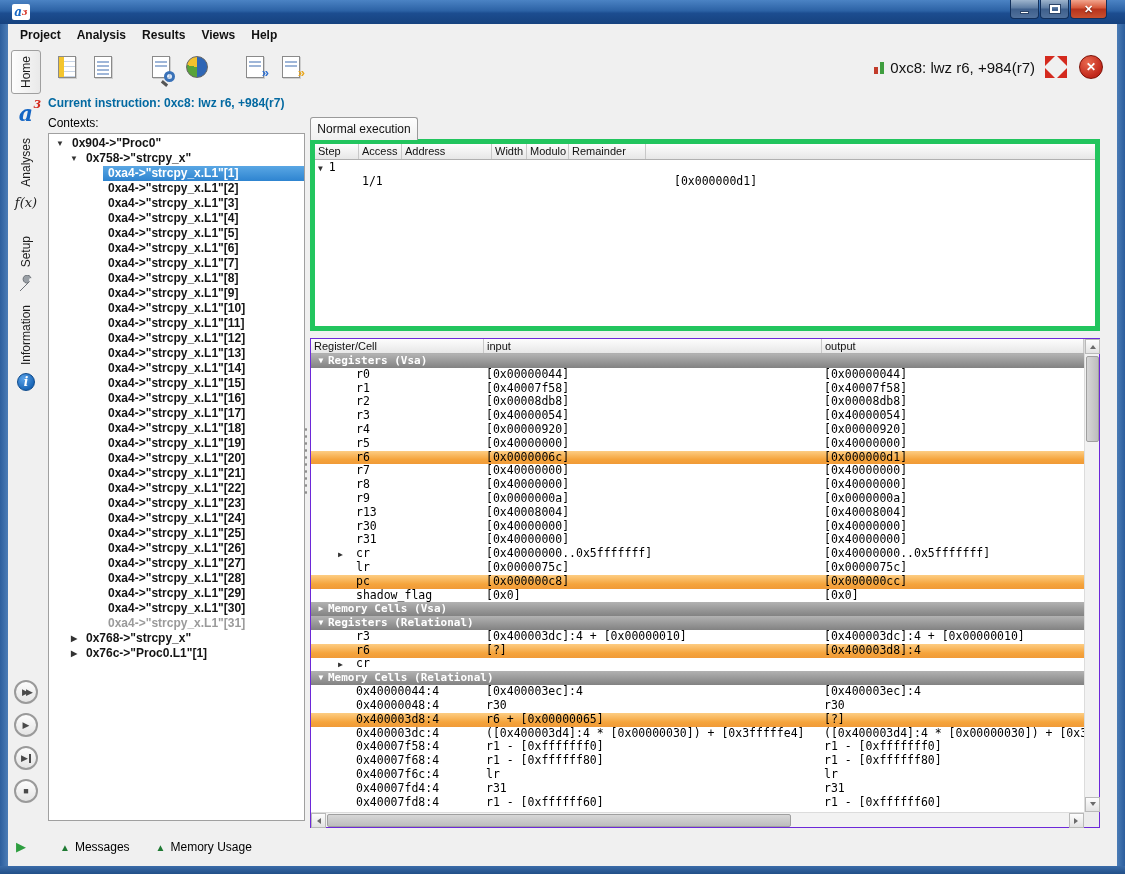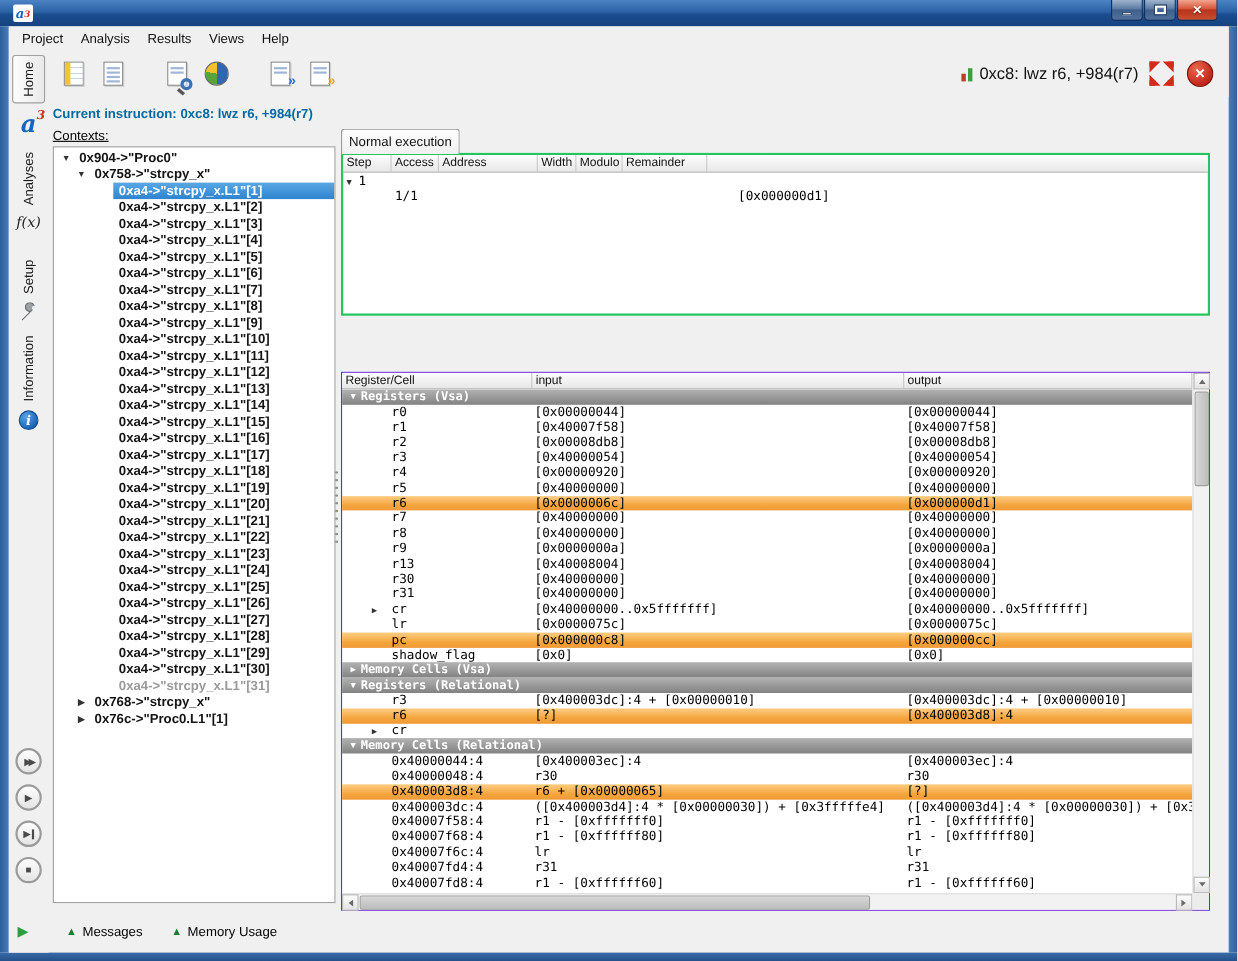--- a/index.html
+++ b/index.html
@@ -27,21 +27,21 @@
     display:flex; align-items:center; justify-content:center; margin-left:1px; }
   .win-btn.min, .win-btn.max { width:29px; }
   .win-btn.close { width:37px; background:linear-gradient(180deg,#f2a48d 0%,#d55638 45%,#b7331c 50%,#c9502f 100%); }
   .glyph-min { width:9px; height:3px; background:#fff; border:1px solid #2b4468; margin-top:6px; }
   .glyph-max { width:10px; height:8px; border:2px solid #fff; outline:1px solid #2b4468; }
   .glyph-close { color:#fff; font-size:11px; font-weight:bold; text-shadow:0 1px 1px #5e1206; }
 
   
   .menubar { position:absolute; left:8px; top:24px; width:1109px; height:22px; background:#f0f0f0;
     display:flex; align-items:center; padding-left:4px; }
-  .menu-item { padding:3px 8px; color:#111; }
+  .menu-item { padding:3px 8px; color:#111;font-weight:bold; }
 
   
   .toolbar { position:absolute; left:44px; top:46px; width:1073px; height:42px; background:#f0f0f0;
     display:flex; align-items:center; }
   .tb-icon { width:26px; height:26px; margin-left:10px; display:flex; align-items:center; justify-content:center; }
   .tb-gap { width:22px; }
   .tb-right { margin-left:auto; display:flex; align-items:center; margin-right:14px; }
   .instr-text { font-size:15px; color:#111; margin:0 10px 0 6px; white-space:nowrap; }
 
   
@@ -89,41 +89,41 @@
     display:flex; align-items:center; justify-content:center; border:1px solid #0d4a8c; }
 
   .transport { position:absolute; left:6px; top:634px; width:28px; }
   .t-btn { width:24px; height:24px; border-radius:50%; border:2px solid #9a9a9a; background:linear-gradient(#fdfdfd,#e4e4e4);
     color:#4a4a4a; display:flex; align-items:center; justify-content:center; margin:0 0 9px 0; font-size:9px; }
   .t-btn .dbl { letter-spacing:-3px; }
   .t-btn .bar { display:inline-block; width:2px; height:9px; background:#4a4a4a; margin-left:1px; }
 
   
   .current-instr { position:absolute; left:48px; top:96px; font-weight:bold; color:#0369a1; }
-  .contexts-label { position:absolute; left:48px; top:116px; color:#000;text-decoration:underline; }
+  .contexts-label { position:absolute; left:48px; top:116px; color:#000; }
 
   
   .tree-panel { position:absolute; left:48px; top:133px; width:257px; height:688px; background:#fff;
     border:1px solid #a0a0a0; overflow:hidden; padding-top:2px; }
   .tree-row { display:flex; align-items:center; height:15px; font-weight:bold; color:#141414; white-space:nowrap; }
   .tree-indent { flex:none; }
   .depth0 .tree-indent{ width:4px; } .depth1 .tree-indent{ width:18px; } .depth2 .tree-indent{ width:40px; }
   .tree-arrow { flex:none; width:14px; font-size:8px; color:#333; text-align:center; }
   .tree-label { flex:1; padding-left:5px; line-height:15px; overflow:hidden; }
   .tree-row.selected .tree-label { background:linear-gradient(180deg,#5aa7e4,#2e84d0); color:#fff; }
   .tree-row.muted .tree-label { color:#9a9a9a; }
 
   .grip { position:absolute; left:303px; top:426px; width:6px; height:68px;
     background-image:radial-gradient(circle,#8d8d8d 1px,transparent 1.4px); background-size:6px 7px; }
 
   
   .exec-tab { position:absolute; left:310px; top:117px; width:108px; height:23px;
     background:linear-gradient(180deg,#fdfdfd,#f0f0f0); border:1px solid #9a9a9a; border-bottom:none;
     border-radius:3px 3px 0 0; display:flex; align-items:center; justify-content:center; color:#111; z-index:2; }
-  .exec-panel { position:absolute; left:310px; top:139px; width:790px; height:148px; background:#fff; border:2px solid #22c55e; }
+  .exec-panel { position:absolute; left:310px; top:139px; width:790px; height:192px; background:#fff; border:5px solid #22c55e; }
   .hdr-row { display:flex; height:16px; background:linear-gradient(180deg,#fdfdfd,#e7e7e7); border-bottom:1px solid #b0b0b0;
     color:#111; font-size:11px; }
   .hdr-cell { border-right:1px solid #c8c8c8; padding:1px 0 0 3px; white-space:nowrap; overflow:hidden; }
   .mono { font-family:"DejaVu Sans Mono",monospace; font-size:11.5px; color:#000; }
   .ex-row { display:flex; height:14px; align-items:center; }
   .ex-c { white-space:nowrap; overflow:visible; padding-left:3px; }
   .c-step{width:44px;} .c-access{width:43px;} .c-address{width:90px;} .c-width{width:35px; text-align:right; padding-right:5px;}
   .c-modulo{width:42px;} .c-remainder{width:77px;} .c-comment{flex:1; overflow:hidden;}
   .ex-body .ex-row:nth-child(2) .c-comment { padding-left:28px; }
   .ex-exp { font-size:8px; color:#333; margin-right:6px; }

